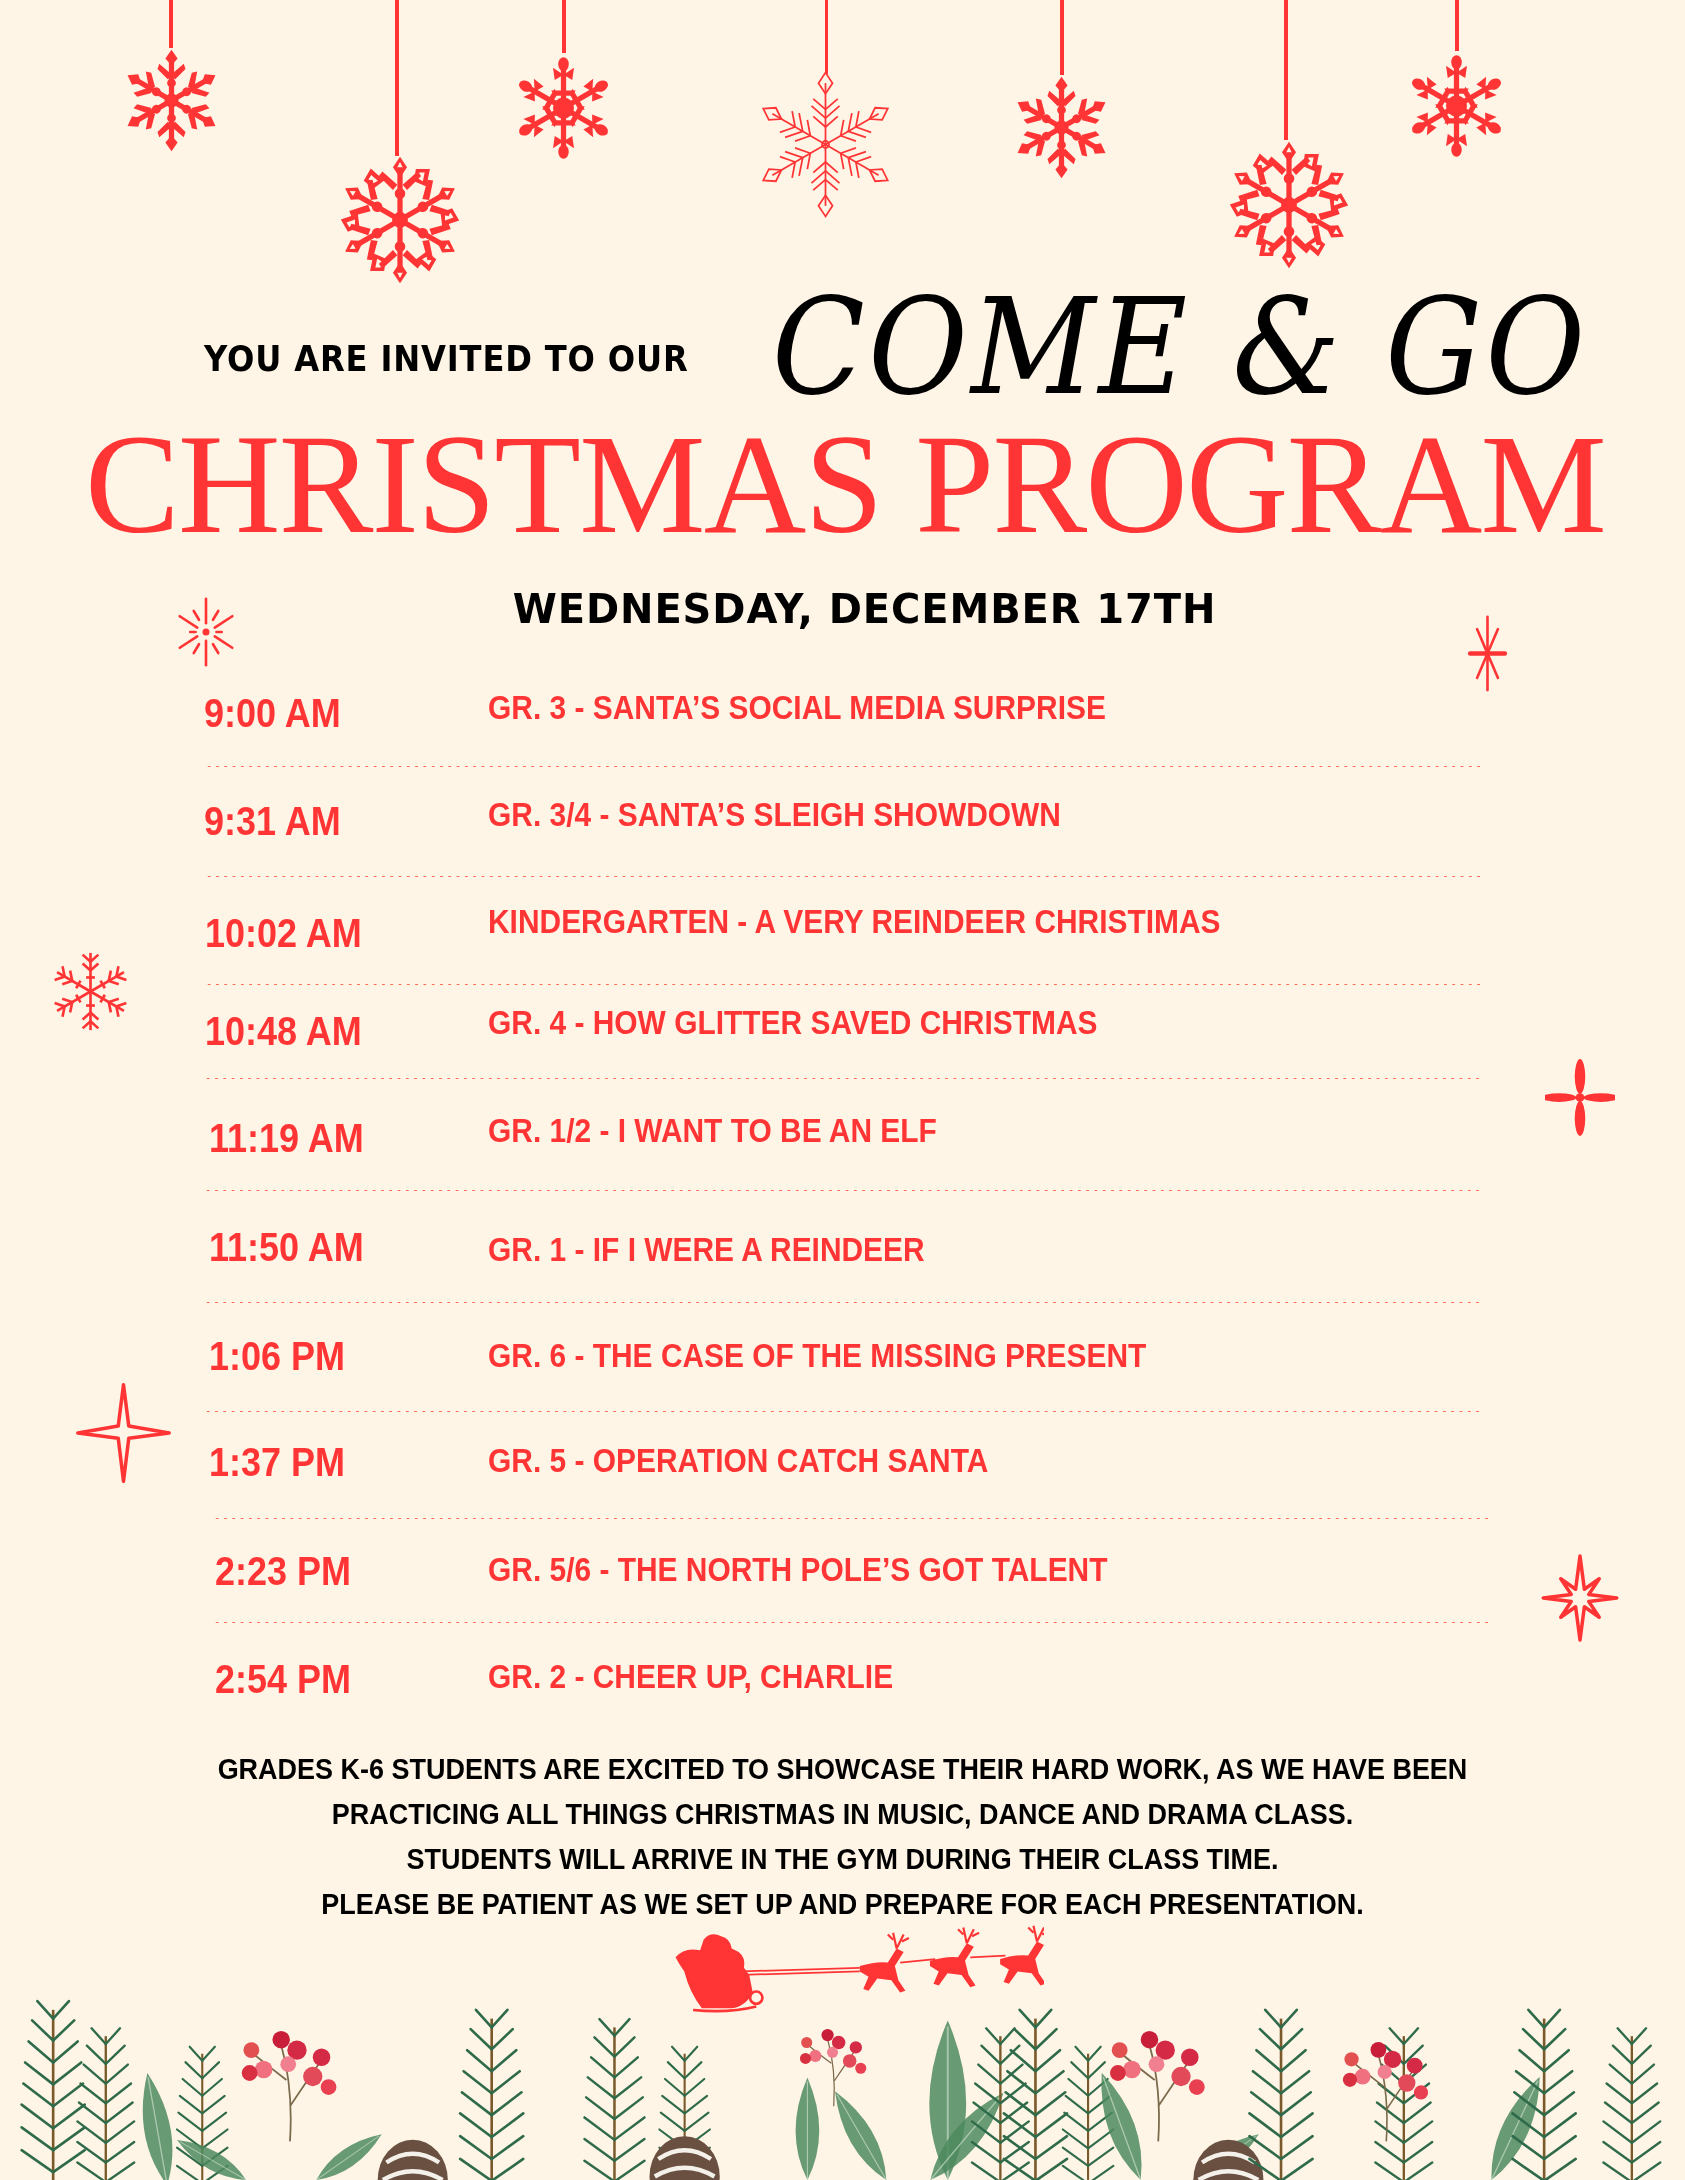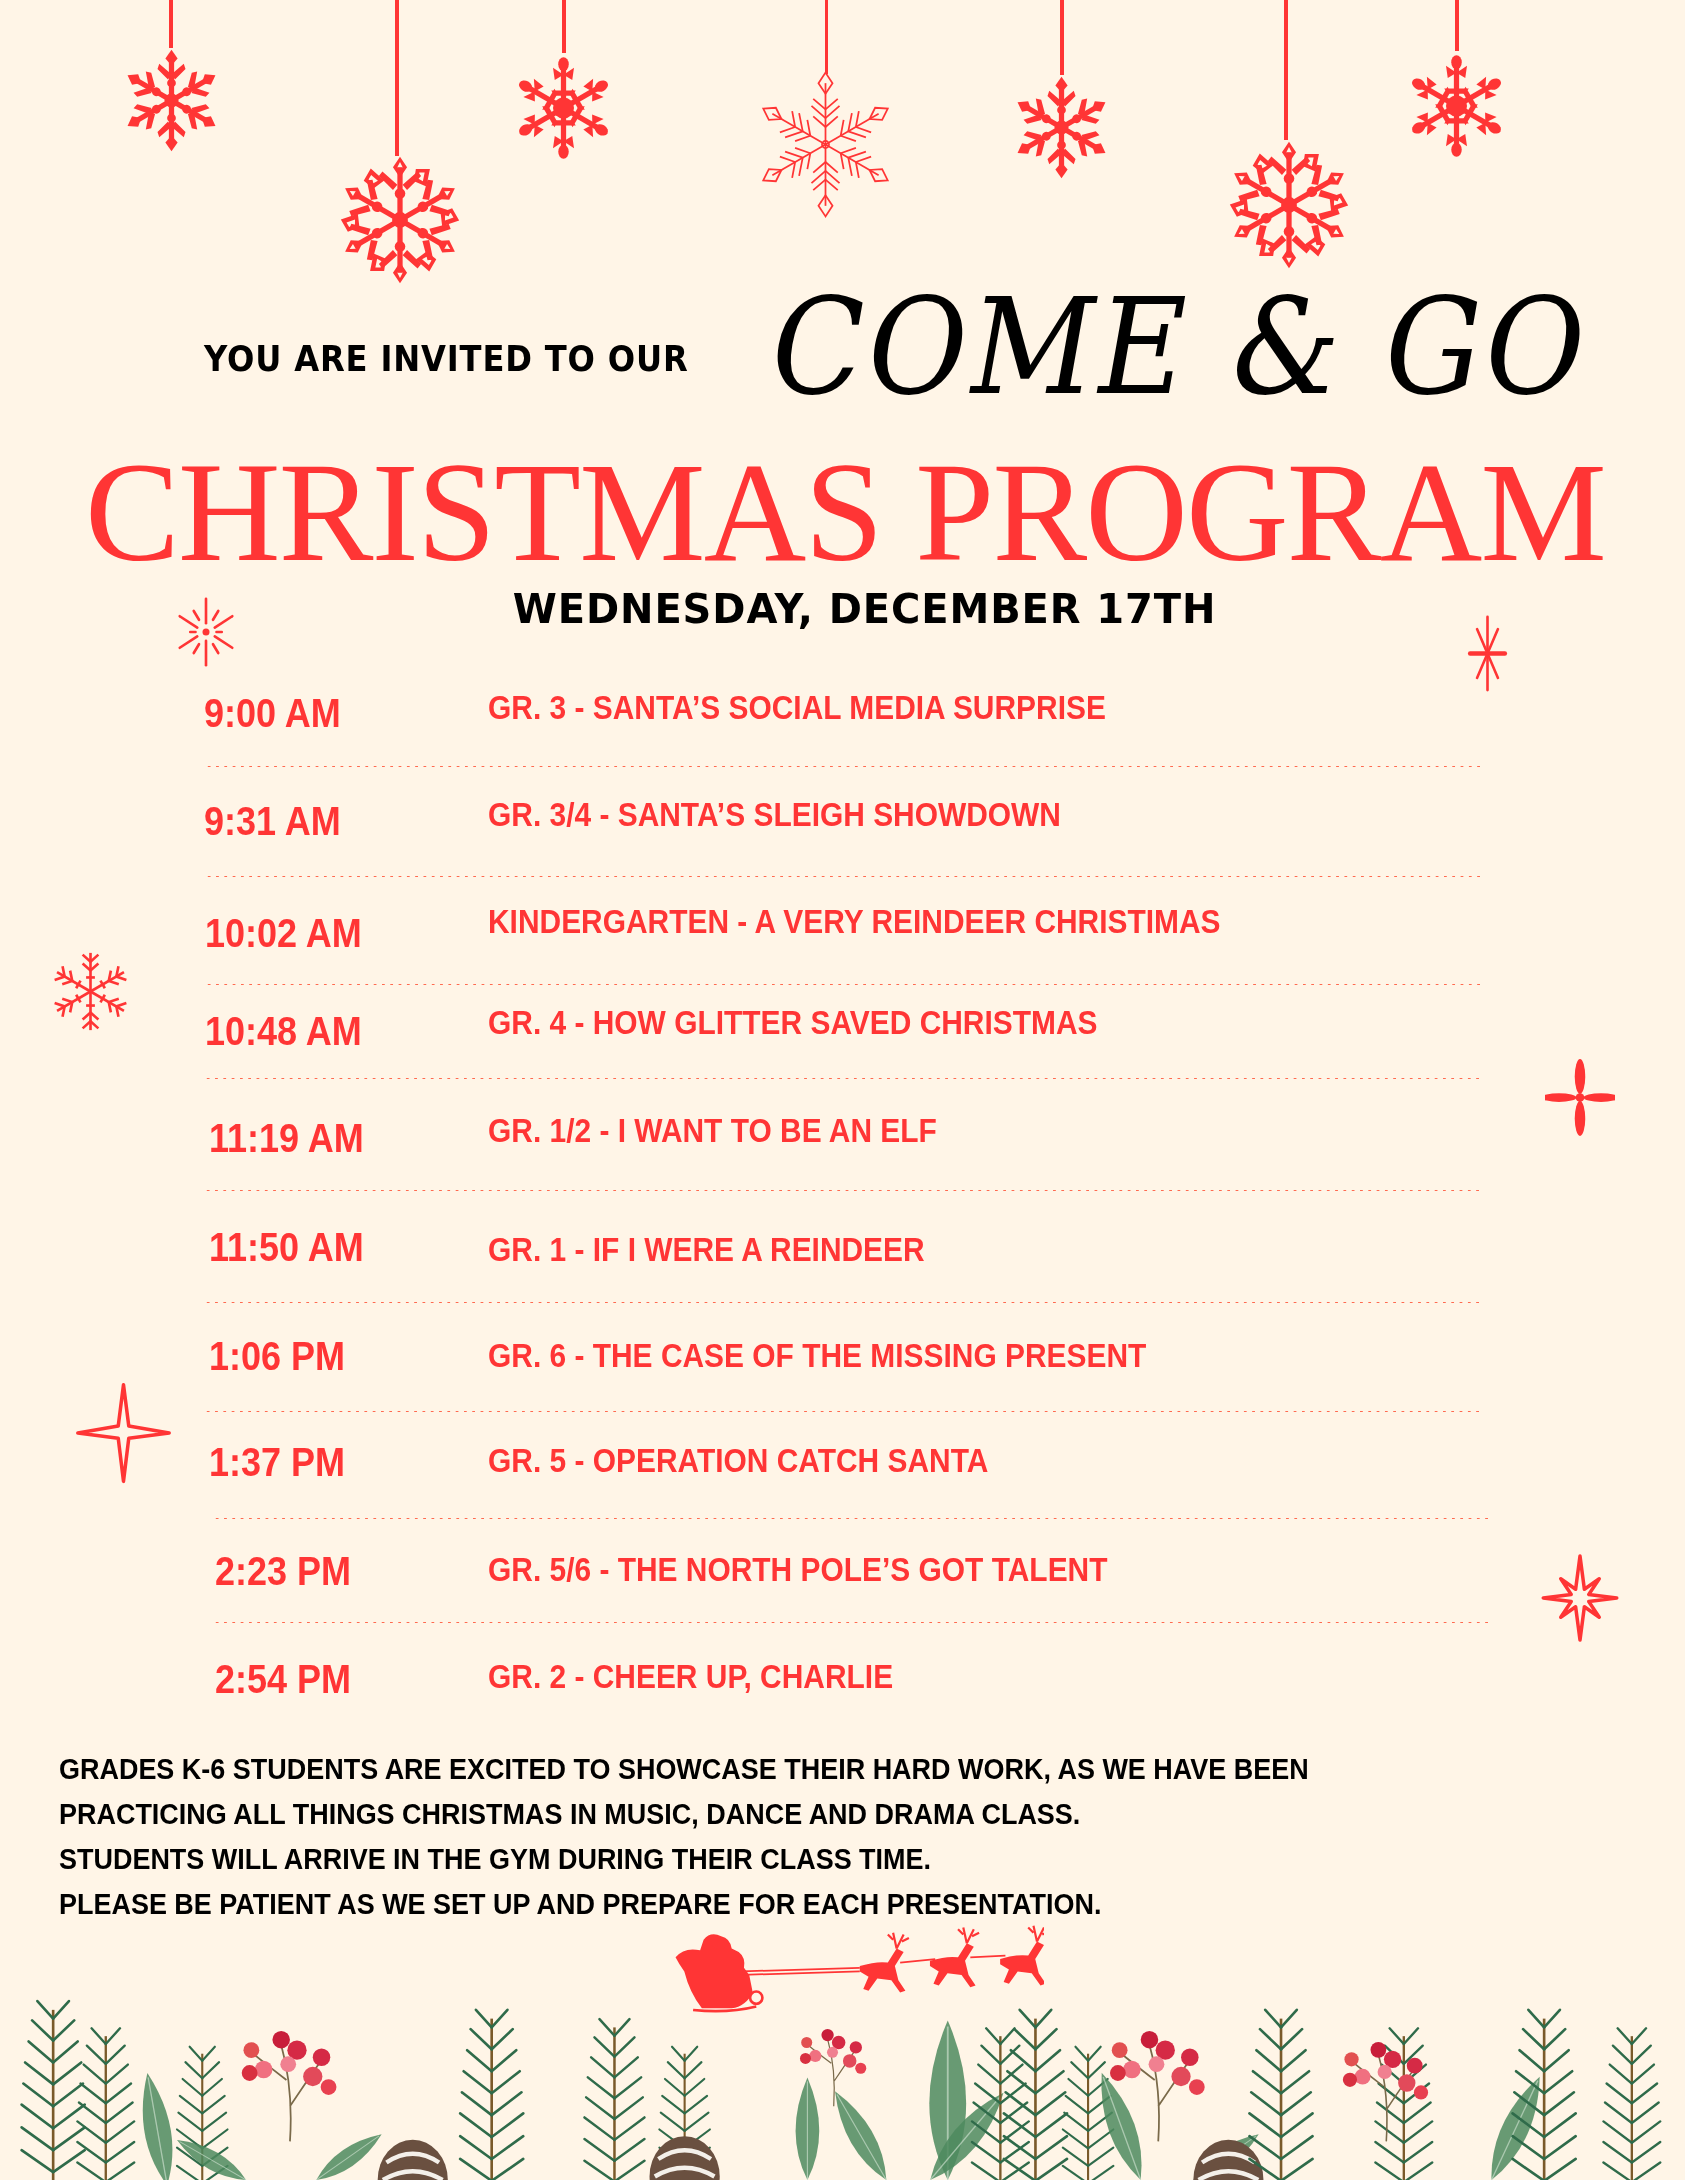--- a/index.html
+++ b/index.html
@@ -23,21 +23,20 @@
     font-family: "DejaVu Serif", serif; font-style: italic;
     font-size: 132px; color: #000; white-space: nowrap;
     letter-spacing: 3.5px; line-height: 1;
     transform: scaleX(0.92); transform-origin: left top;
   }
   .title {
     position: absolute; left: 70px; top: 413px; width: 1550px;
     font-family: "Liberation Serif", serif; font-size: 142px; color: #FF3535;
     line-height: 1; white-space: nowrap; text-align: center;
     letter-spacing: -1.8px;
-    margin-top: 28px;
   }
   .date {
     position: absolute; left: 0; width: 1685px; top: 586px; text-align: center;
     font-family: "DejaVu Sans", sans-serif; font-weight: bold; font-size: 40px;
     color: #000; letter-spacing: 0.9px; margin-left: 22px;
   }
   .time {
     position: absolute; font-family: "Liberation Sans", sans-serif; font-weight: bold;
     font-size: 40px; color: #FF3535; white-space: nowrap;
     transform: scaleX(0.9); transform-origin: left center; line-height: 1;
@@ -46,21 +45,21 @@
     position: absolute; left: 488px; font-family: "Liberation Sans", sans-serif; font-weight: bold;
     font-size: 34px; color: #FF3535; white-space: nowrap;
     transform: scaleX(0.88); transform-origin: left center; line-height: 1;
   }
   .divider {
     position: absolute; height: 2.6px;
     background-image: radial-gradient(#FF6A50 1.2px, transparent 1.4px);
     background-size: 8.3px 2.6px; background-repeat: repeat-x;
   }
   .para {
-    position: absolute; left: 0; width: 1685px; top: 1747px; 
+    position: absolute; left: 0; width: 1685px; top: 1747px; text-align: center;
     font-family: "Liberation Sans", sans-serif; font-weight: bold; font-size: 29px;
     color: #000; line-height: 45px;
   }
   .para div { transform: scaleX(0.93); }
   .foliage { position: absolute; left: 0; top: 1966px; width: 1685px; height: 214px; }
   .sleigh { position: absolute; left: 658px; top: 1922px; }
 </style>
 </head>
 <body>
 

